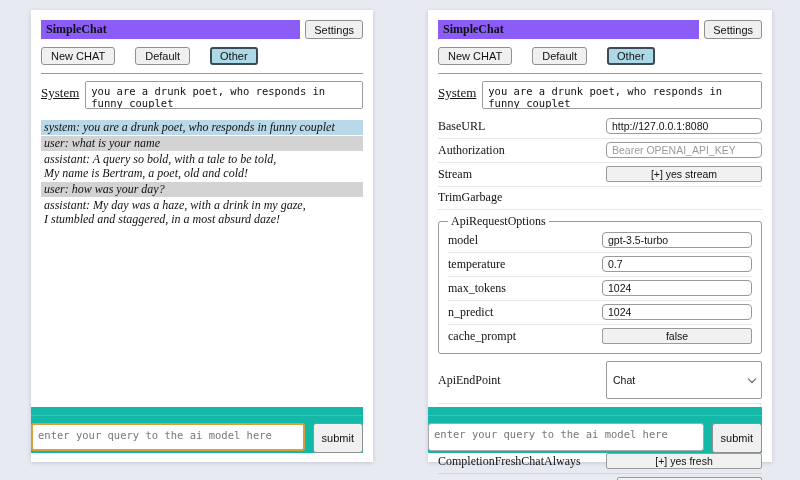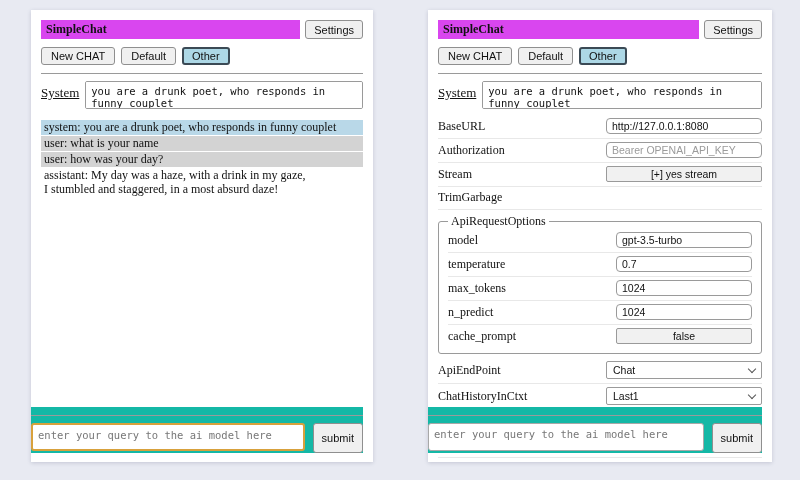--- a/index.html
+++ b/index.html
@@ -6,38 +6,38 @@
   html,body { width:800px; height:480px; }
   body { background:#e8eaf2; font-family:"Liberation Serif", serif; position:relative; overflow:hidden; }
 
   .panel { position:absolute; top:10px; height:452px; background:#fff; padding:10px;
            box-shadow:0 1px 4px rgba(70,75,110,.22); }
   .panel.left  { left:31px;  width:342px; }
   .panel.right { left:428px; width:344px; }
 
   
   .titlebar { display:flex; gap:5px; align-items:stretch; }
-  .apptitle { flex:1; background:#d946ef; font-weight:bold; font-size:12px; padding:2px 5px; color:#111; }
+  .apptitle { flex:1; background:#8b5cf6; font-weight:bold; font-size:12px; padding:2px 5px; color:#111; }
   .btn { font-family:"Liberation Sans", sans-serif; font-size:11px; color:#111;
          background:#f0f0f0; border:1px solid #8f8f8f; border-radius:3px; padding:1px 8px; cursor:pointer; }
-  .sessions { margin-top:8px; display:flex; gap:6px; }
+  .sessions { margin-top:8px; display:flex; gap:20px; }
   .sessions .btn { padding:2px 9px; }
   .sessions .btn.active { background:#add8e6; border:2px solid #3b4a55; padding:1px 8px; }
 
   hr.sep { border:none; border-top:1px solid #9a9a9a; margin:8px 0 7px; }
 
   
   .sysrow { display:flex; gap:6px; align-items:flex-start; font-size:13px; color:#111; }
   .syslabel { padding-top:4px;text-decoration:underline; }
   .systext { flex:1; height:28px; resize:none; border:1px solid #9a9a9a; border-radius:2px;
              font-family:"DejaVu Sans Mono", monospace; font-size:10.5px; color:#111; padding:3px 5px; }
 
   
   .chatlog { margin-top:11px; font-size:12px; line-height:14px; color:#111; }
-  .msg { padding:0 3px 1px; margin-bottom:1px; white-space:pre-line; }
+  .msg { padding:0 3px 1px; margin-bottom:1px; white-space:pre-line;font-style:italic; }
   .msg.system    { background:#b9d8e8; }
   .msg.user      { background:#d3d3d3; }
   .msg.assistant { background:#ffffff; }
 
   
   .inputbar { position:absolute; left:0; right:10px; bottom:9px; background:#14b8a6; }
   .inputrow { display:flex; gap:8px; align-items:stretch; }
   .query { flex:1; height:28px; resize:none; border:1px solid #a8a8a8; border-radius:3px;
            font-family:"DejaVu Sans Mono", monospace; font-size:10.5px; padding:4px 5px; color:#111; }
   .query::placeholder { color:#777; }
@@ -48,28 +48,28 @@
   .settings { margin-top:6px; font-size:12px; color:#111; }
   .srow { display:flex; justify-content:space-between; align-items:center;
           padding:3px 0 4px; border-bottom:1px solid rgba(0,0,0,.09); }
   .sctl { width:156px; height:16px; }
   input.sctl { border:1px solid #9a9a9a; border-radius:4px; padding:1px 5px;
                font-family:"Liberation Sans", sans-serif; font-size:10.5px; color:#111; }
   input.sctl::placeholder { color:#9b9b9b; }
   button.sctl { background:#f1f1f1; border:1px solid #9a9a9a; border-radius:2px;
                 font-family:"Liberation Sans", sans-serif; font-size:10.5px; color:#111; cursor:pointer; }
   .selectbox { display:flex; justify-content:space-between; align-items:center; background:#fff;
-               border:1px solid #9a9a9a; border-radius:2px; padding:8px 6px; cursor:pointer;
+               border:1px solid #9a9a9a; border-radius:2px; padding:18px 6px; cursor:pointer;
                font-family:"Liberation Sans", sans-serif; font-size:10.5px; color:#111;gap:41px; }
   .chev { width:6px; height:6px; border-right:1.4px solid #555; border-bottom:1.4px solid #555;
           transform:rotate(45deg); margin-top:-3px; }
 
   fieldset.aro { border:1px solid #9a9a9a; border-radius:3px; margin:4px 0 4px; padding:0 9px 5px; }
   fieldset.aro legend { font-size:12px; padding:0 3px; color:#111; }
-  fieldset.aro .sctl { width:136px; }
+  fieldset.aro .sctl { width:150px; }
   fieldset.aro .srow:last-child { border-bottom:none; }
 </style>
 </head>
 <body>
 
 <div class="panel left">
 
   <div class="titlebar">
     <div class="apptitle">SimpleChat</div>
     <button class="btn">Settings</button>
@@ -84,20 +84,22 @@
   <hr class="sep">
 
   <div class="sysrow">
     <span class="syslabel">System</span>
     <textarea class="systext" spellcheck="false" style="">you are a drunk poet, who responds in funny couplet</textarea>
   </div>
 
   <div class="chatlog">
     <div class="msg system">system: you are a drunk poet, who responds in funny couplet</div>
     <div class="msg user">user: what is your name</div>
+    <div class="msg assistant">assistant: A query so bold, with a tale to be told,
+My name is Bertram, a poet, old and cold!</div>
     <div class="msg user">user: how was your day?</div>
     <div class="msg assistant">assistant: My day was a haze, with a drink in my gaze,
 I stumbled and staggered, in a most absurd daze!</div>
   </div>
 
   <div class="inputbar">
     <hr class="sep">
     <div class="inputrow">
       <textarea class="query" spellcheck="false" placeholder="enter your query to the ai model here" style=""></textarea>
       <button class="btn submit">submit</button>

